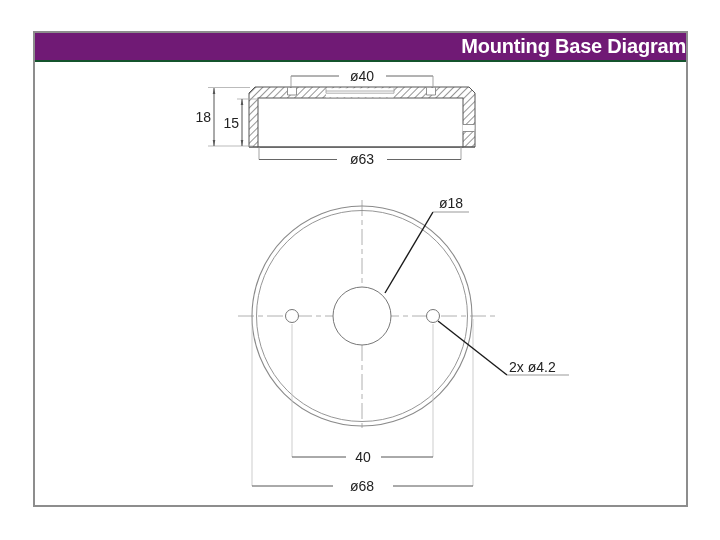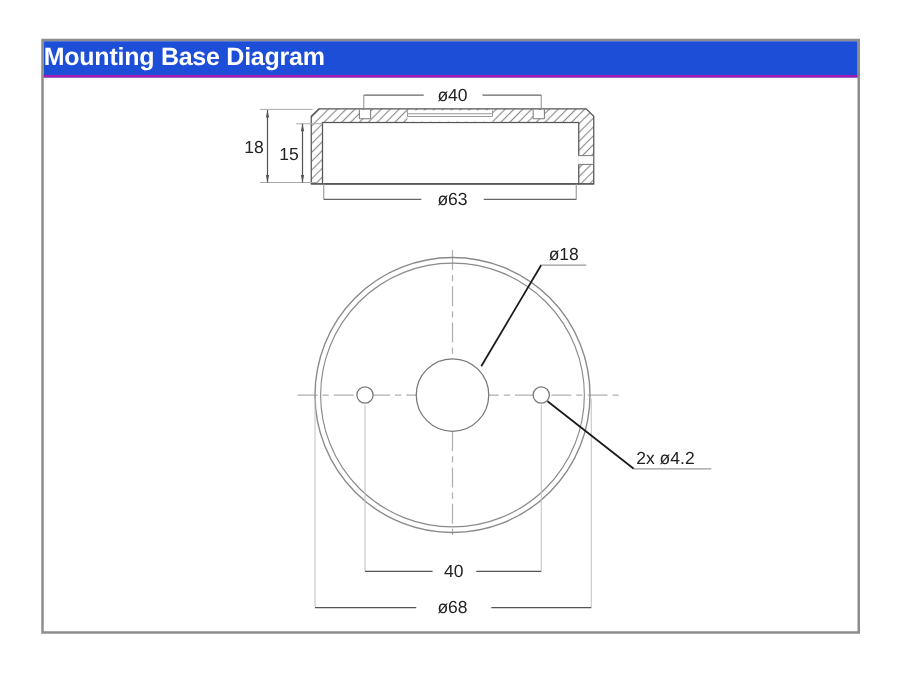--- a/index.html
+++ b/index.html
@@ -6,22 +6,22 @@
   body{
     width:720px;height:540px;position:relative;background:#ffffff;
     font-family:"Liberation Sans", sans-serif;
   }
   .sheet{
     position:absolute;left:33px;top:31px;width:655px;height:476px;
     border:2px solid #8d8d8d;background:#ffffff;box-sizing:border-box;
   }
   .titlebar{
     position:absolute;left:0;top:0;right:0;height:27px;
-    background:#1d4ed8;border-bottom:2px solid #a21caf;
-    display:flex;align-items:center;justify-content:flex-start;
+    background:#701a75;border-bottom:2px solid #14532d;
+    display:flex;align-items:center;justify-content:flex-end;
   }
   .titlebar span{
     color:#ffffff;font-size:20px;font-weight:bold;letter-spacing:-0.2px;
   }
   svg.drawing{position:absolute;left:0;top:0;width:720px;height:540px;}
   text{font-family:"Liberation Sans", sans-serif;fill:#222222;}
   .dimtxt{font-size:14px;}
 </style>
 </head>
 <body>

